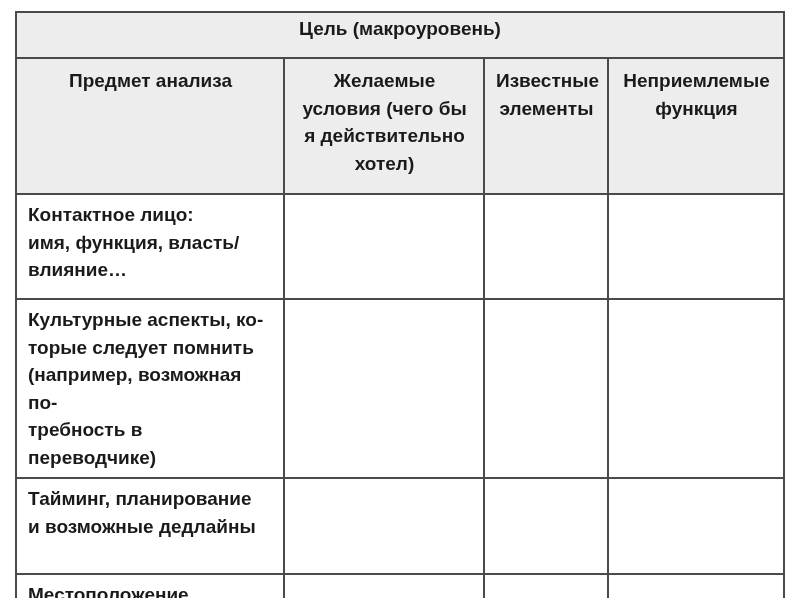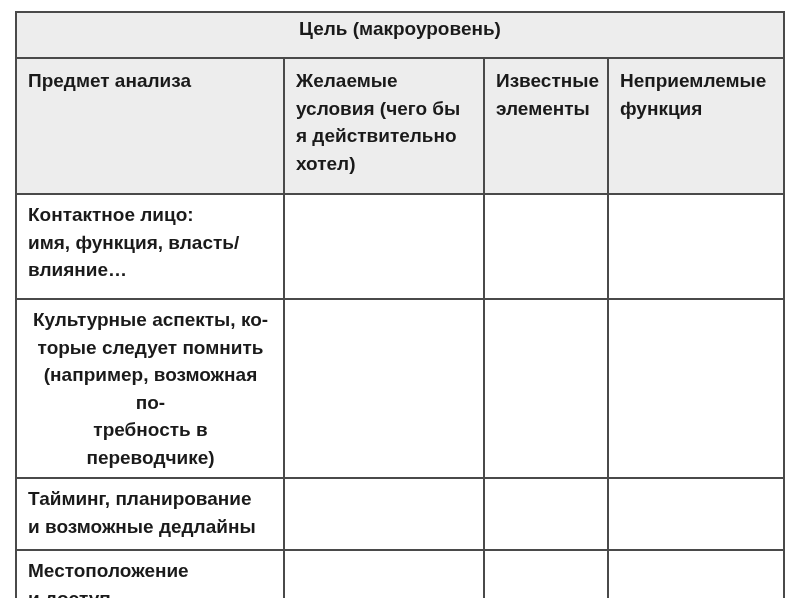--- a/index.html
+++ b/index.html
@@ -41,37 +41,37 @@
     font-size: 20px;
     text-align: center;
     vertical-align: middle;
     padding: 2px 6px 4px 6px;
     white-space: normal;
   }
   
   th.col-header {
     background: #ededed;
     font-weight: bold;
-    text-align: left;
+    text-align: center;
     padding: 8px 10px 8px 11px;
   }
   
   td.row-label {
     background: #ffffff;
     font-weight: bold;
     padding: 6px 10px 6px 11px;
   }
   td.empty-cell {
     background: #ffffff;
   }
   tr.r-title  { height: 46px; }
   tr.r-head   { height: 136px; }
   tr.r-1      { height: 105px; }
-  tr.r-2      { height: 139px; text-align: center; }
-  tr.r-3      { height: 72px; padding-left: 46px; }
+  tr.r-2      { height: 139px; }
+  tr.r-3      { height: 96px; padding-left: 46px; }
   tr.r-4      { height: 76px; margin-left: 40px; }
 </style>
 </head>
 <body>
 
 <table class="analysis">
   <colgroup>
     <col style="width:268px">
     <col style="width:200px">
     <col style="width:124px">

